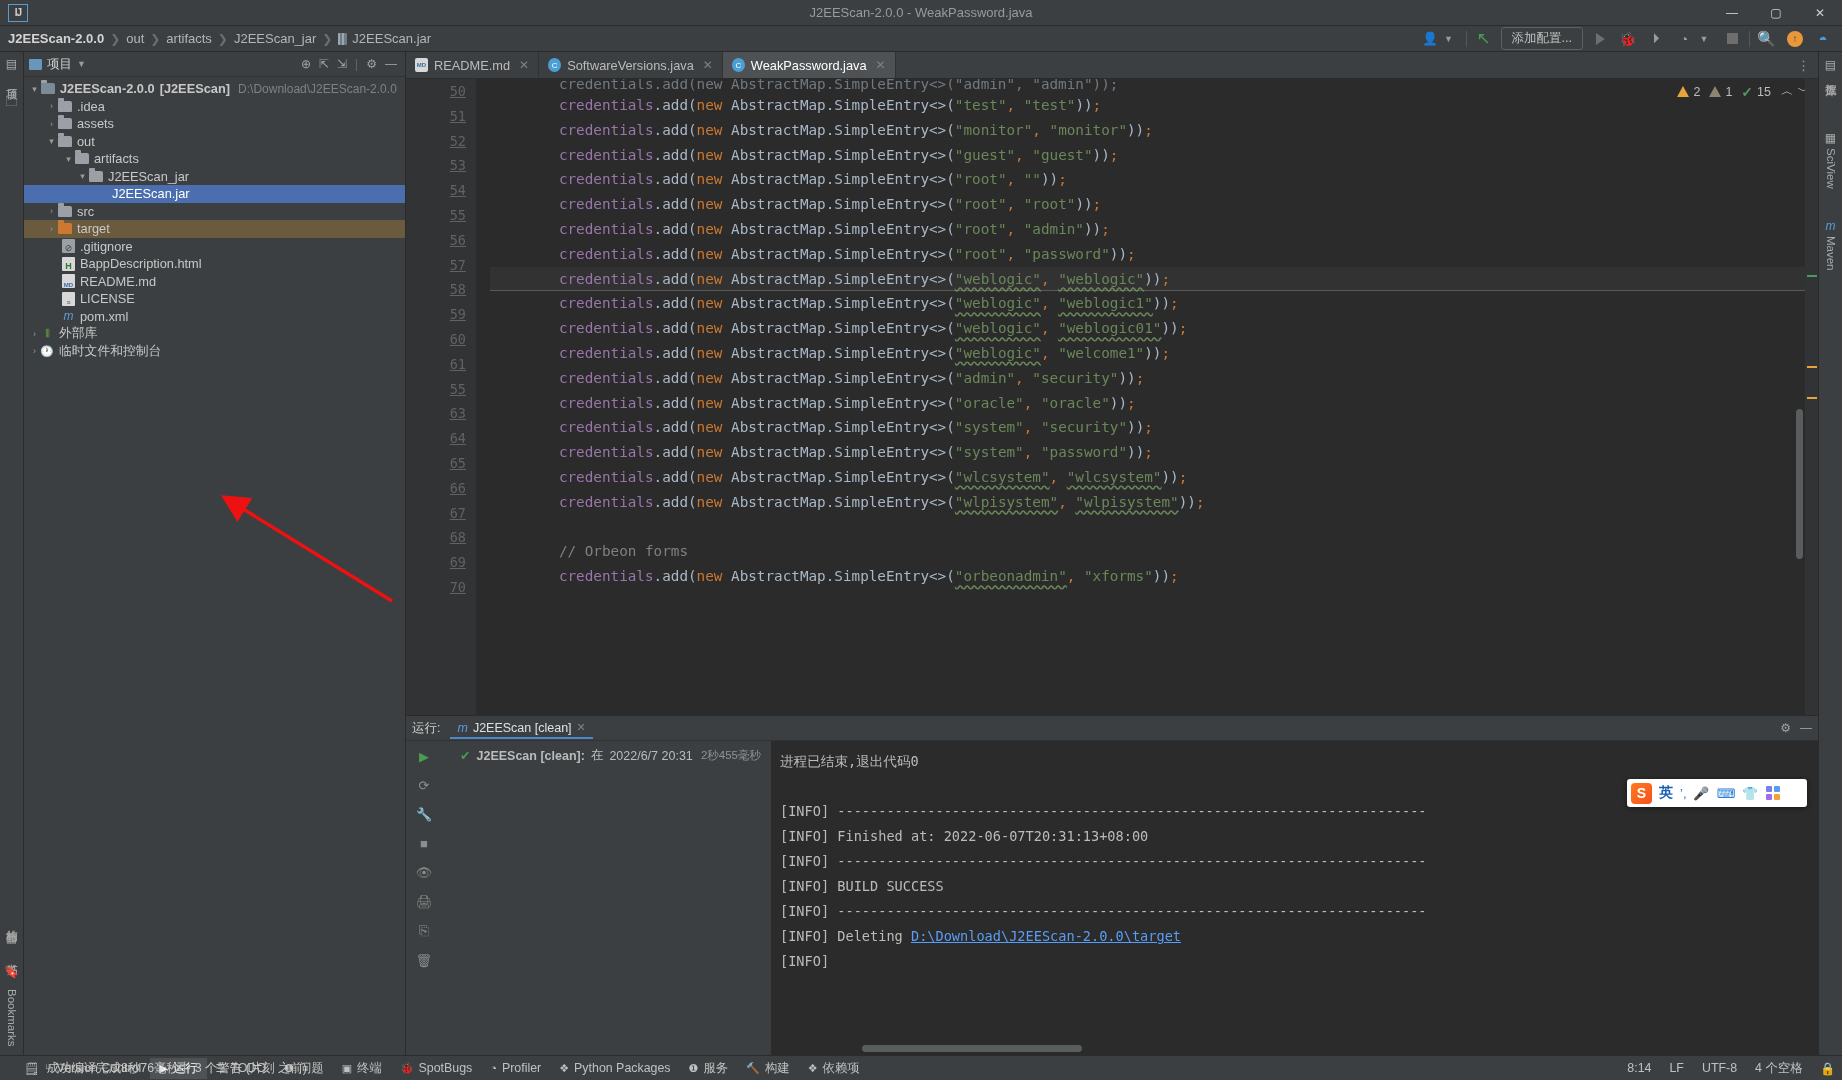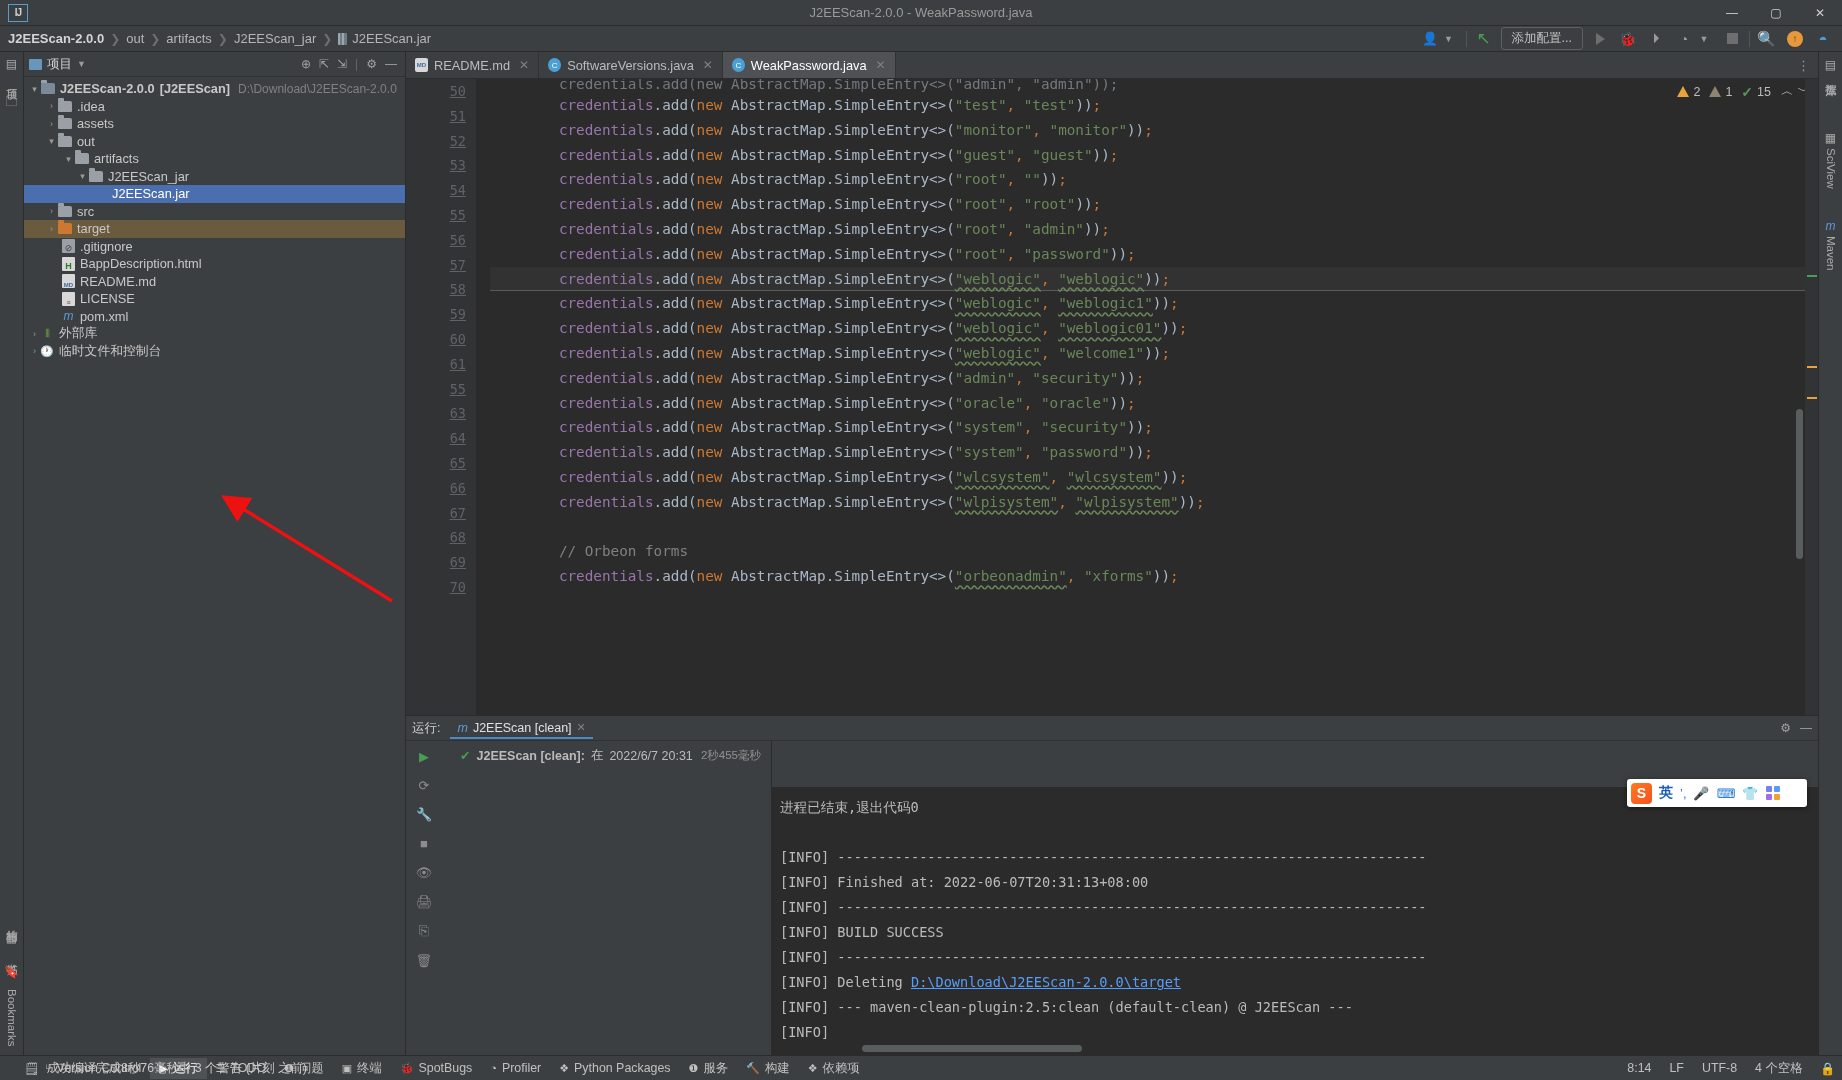--- a/index.html
+++ b/index.html
@@ -145,21 +145,21 @@
   .run-body { flex:1; display:flex; min-height:0; }
   .run-toolbar { width:36px; background:#3c3f41; display:flex; flex-direction:column;
     align-items:center; padding-top:8px; gap:14px; }
   .rt { color:#8d8d8d; font-size:13px; }
   .run-tree { width:330px; background:#3c3f41; border-right:1px solid #2b2b2b;
     padding-top:6px; font-size:12.5px; }
   .run-tree-row { display:flex; align-items:center; gap:6px; padding-left:18px; }
   .run-time { margin-left:auto; color:#909090; font-size:11.5px; padding-right:10px; }
   .console { flex:1; background:#2b2b2b; padding:8px 0 0 8px; overflow:hidden;
     font-family:"DejaVu Sans Mono", monospace; font-size:13.6px; color:#bbbbbb;
-    position:relative;margin-top:46px; }
+    position:relative; }
   .cl { height:25px; line-height:25px; white-space:pre; }
   .link { color:#589df6; text-decoration:underline; }
   .hscroll { position:absolute; left:0; bottom:2px; height:8px; width:100%; }
   .hthumb { position:absolute; left:2px; height:7px; background:#5a5d5e; border-radius:4px; }
 
   
   .statusbar { height:25px; background:#3c3f41; display:flex; align-items:center;
     border-top:1px solid #2b2b2b; font-size:12.4px; color:#c0c0c0; }
   .sb-left { display:flex; align-items:center; }
   .sb-item { display:flex; align-items:center; gap:5px; padding:2px 9px; }
@@ -494,21 +494,20 @@
         </div>
         <div class="console" id="console">
           <div class="cl">进程已结束,退出代码0</div>
             <div class="cl"> </div>
             <div class="cl">[INFO] ------------------------------------------------------------------------</div>
             <div class="cl">[INFO] Finished at: 2022-06-07T20:31:13+08:00</div>
             <div class="cl">[INFO] ------------------------------------------------------------------------</div>
             <div class="cl">[INFO] BUILD SUCCESS</div>
             <div class="cl">[INFO] ------------------------------------------------------------------------</div>
             <div class="cl">[INFO] Deleting <span class="link">D:\Download\J2EEScan-2.0.0\target</span></div>
-            <div class="cl">[INFO] --- maven-clean-plugin:2.5:clean (default-clean) @ J2EEScan ---</div>
             <div class="cl">[INFO] </div>
         <div class="hscroll">
             <div class="hthumb" style="left:90px;width:220px;"></div>
           </div>
           </div>
       </div>
     </div>
   </div>
 
   <div class="rightrail">

